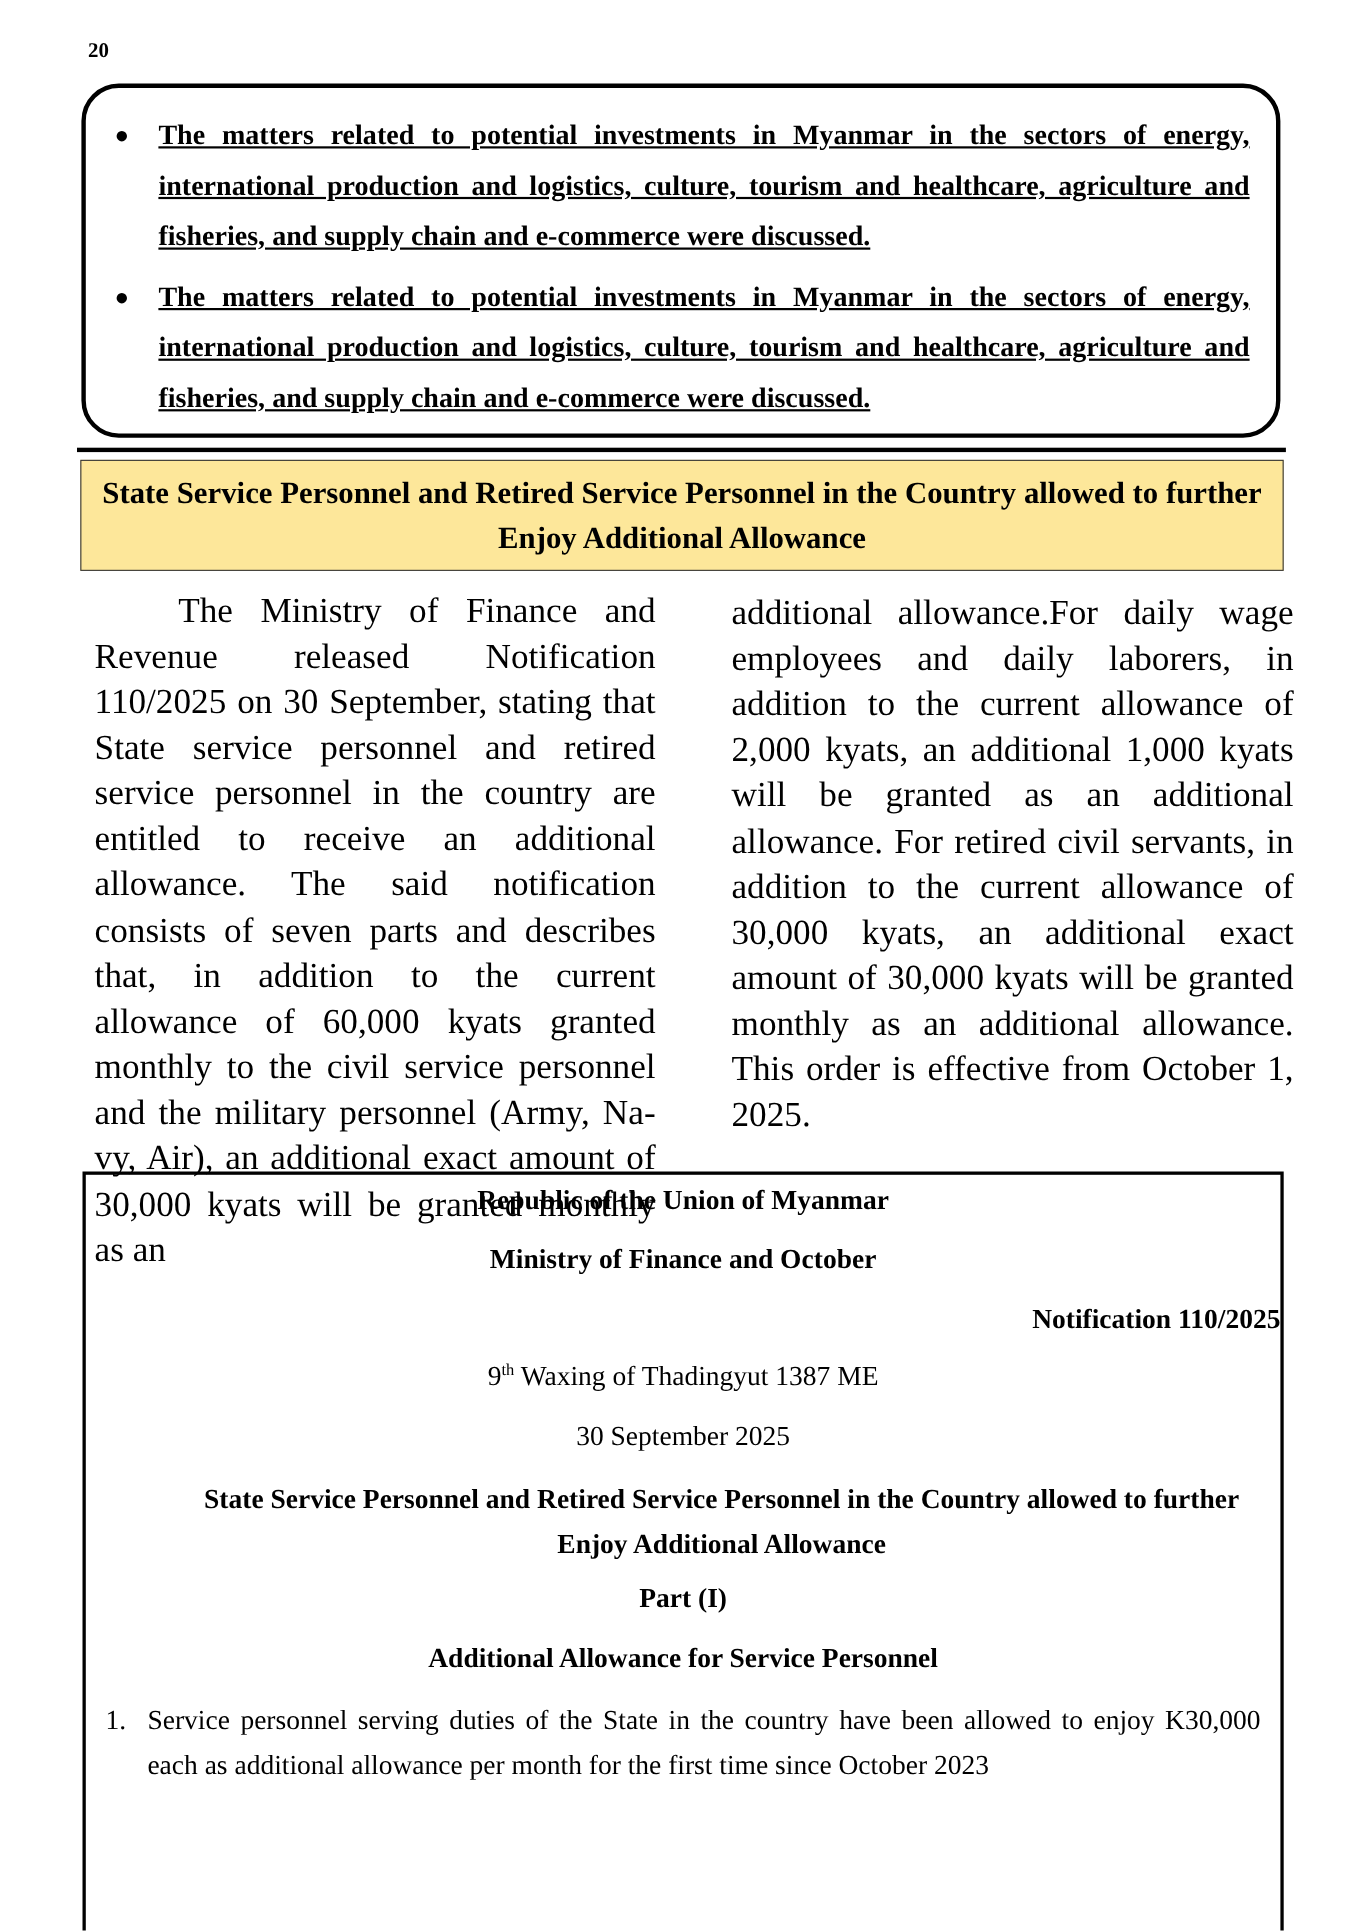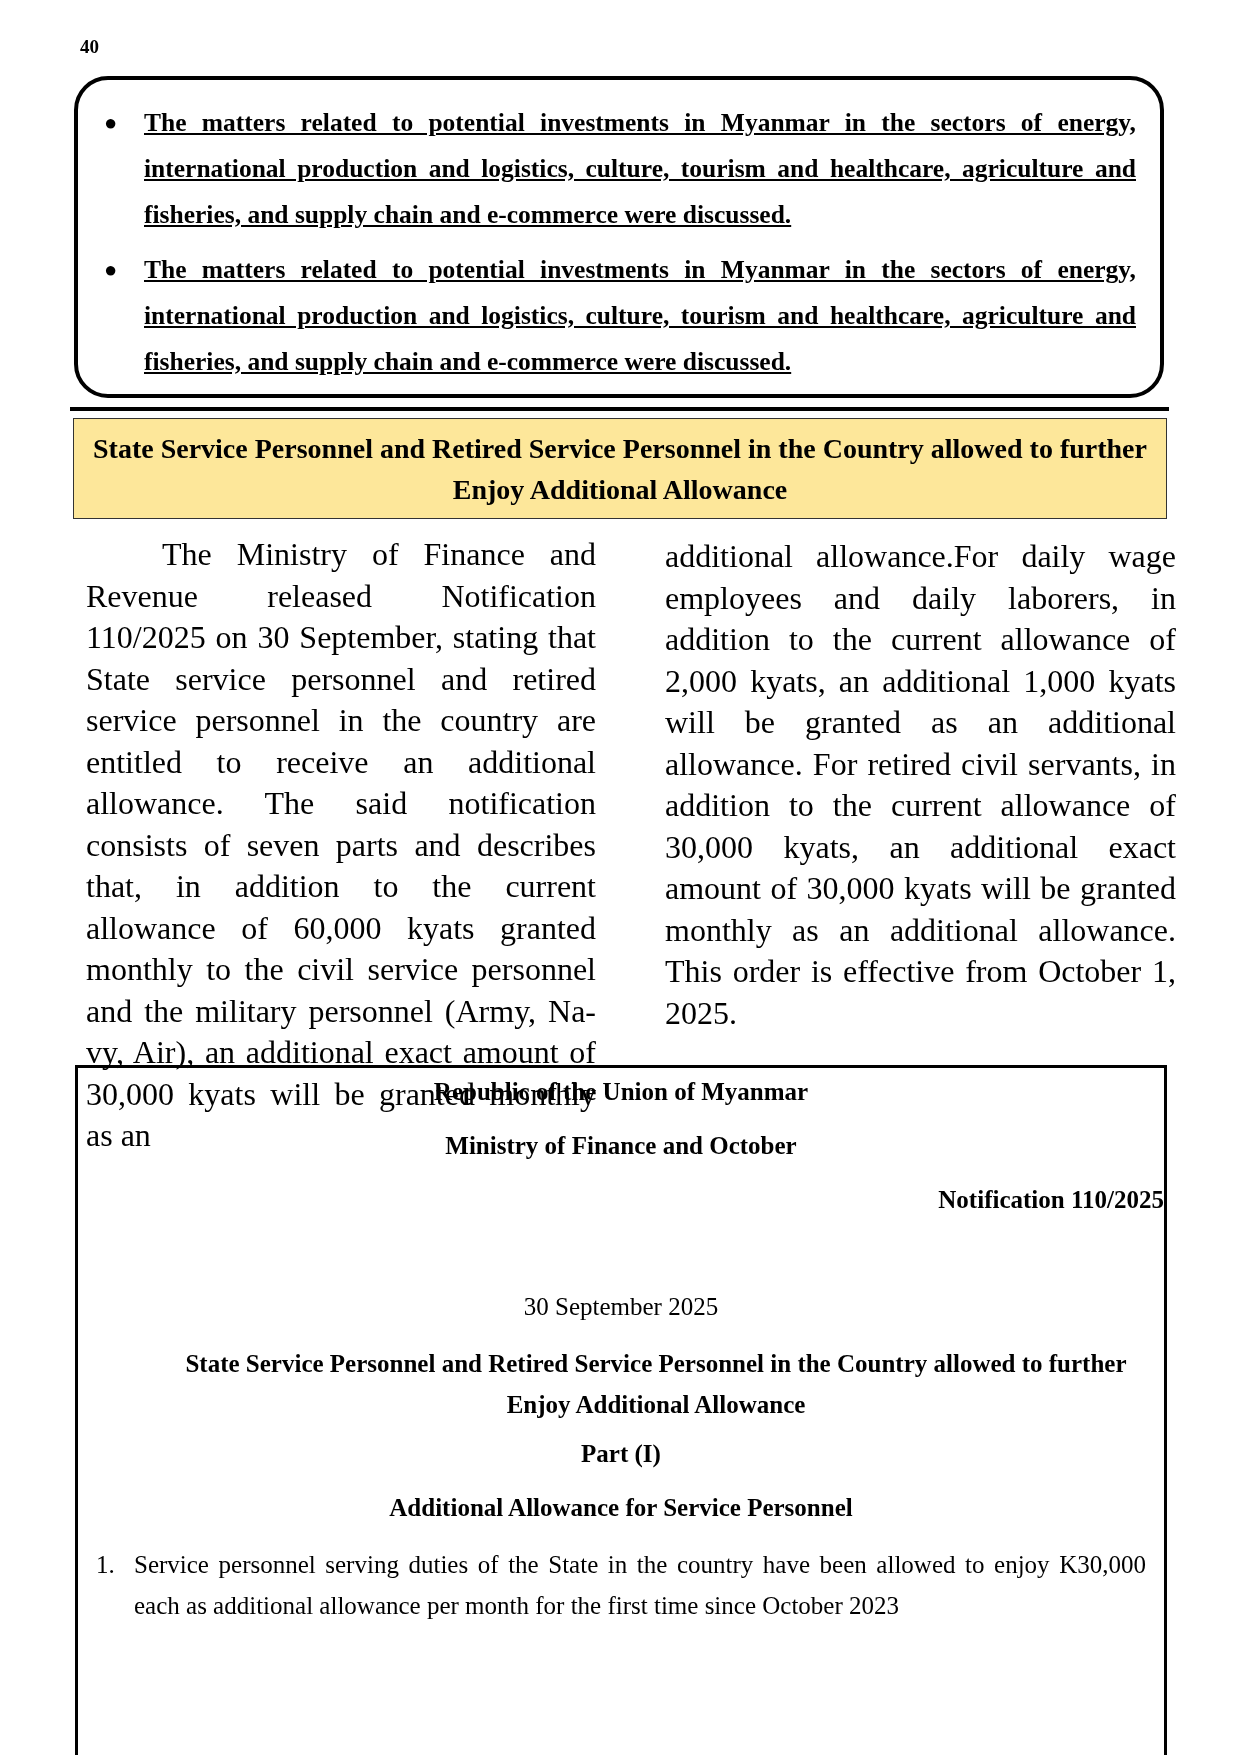--- a/index.html
+++ b/index.html
@@ -66,21 +66,21 @@
   .list-item {
     position: absolute; left: 18px; right: 18px; top: 476px;
     font-size: 25px; line-height: 41px; display: flex;
   }
   .list-num { flex: 0 0 38px; width: 38px; }
   .list-text { flex: 1; text-align: justify; }
 </style>
 </head>
 <body>
 
-<div class="page-number">40</div>
+<div class="page-number">20</div>
 
 <div class="bullet-box">
   <div class="bullet-item">
     <span class="bullet-dot">●</span>
     <span class="bullet-text">The matters related to potential investments in Myanmar in the sectors of energy, international production and logistics, culture, tourism and healthcare, agriculture and fisheries, and supply chain and e-commerce were discussed.</span>
   </div>
   <div class="bullet-item">
     <span class="bullet-dot">●</span>
     <span class="bullet-text">The matters related to potential investments in Myanmar in the sectors of energy, international production and logistics, culture, tourism and healthcare, agriculture and fisheries, and supply chain and e-commerce were discussed.</span>
   </div>
@@ -97,20 +97,21 @@
 </div>
 
 <div class="col col-right">
   <p>additional allowance.For daily wage em­ployees and daily laborers, in addition to the current allowance of 2,000 kyats, an additional 1,000 kyats will be granted as an additional allowance. For retired civil serv­ants, in addition to the current allowance of 30,000 kyats, an additional exact amount of 30,000 kyats will be granted monthly as an additional allowance. This order is ef­fective from October 1, 2025.</p>
 </div>
 
 <div class="notice-box">
   <div class="notice-line bold n1">Republic of the Union of Myanmar</div>
   <div class="notice-line bold n2">Ministry of Finance and October</div>
   <div class="notice-line bold n3">Notification 110/2025</div>
+  <div class="notice-line n4"><span>9</span><sup>th</sup><span> Waxing of Thadingyut 1387 ME</span></div>
   <div class="notice-line n5">30 September 2025</div>
   <div class="notice-line bold n6">State Service Personnel and Retired Service Personnel in the Country allowed to further Enjoy Additional Allowance</div>
   <div class="notice-line bold n7">Part (I)</div>
   <div class="notice-line bold n8">Additional Allowance for Service Personnel</div>
   <div class="list-item">
     <span class="list-num">1.</span>
     <span class="list-text">Service personnel serving duties of the State in the country have been allowed to enjoy K30,000 each as additional allowance per month for the first time since October 2023</span>
   </div>
 </div>
 

